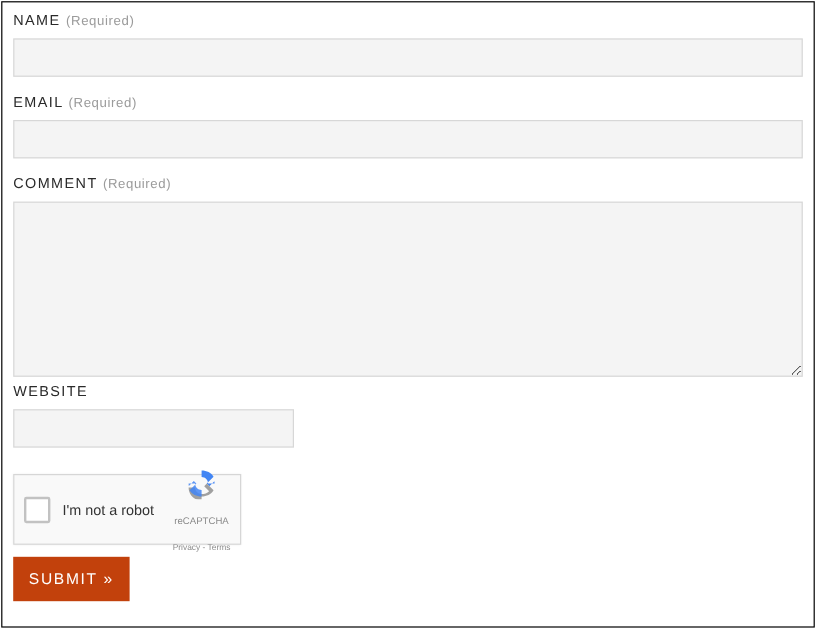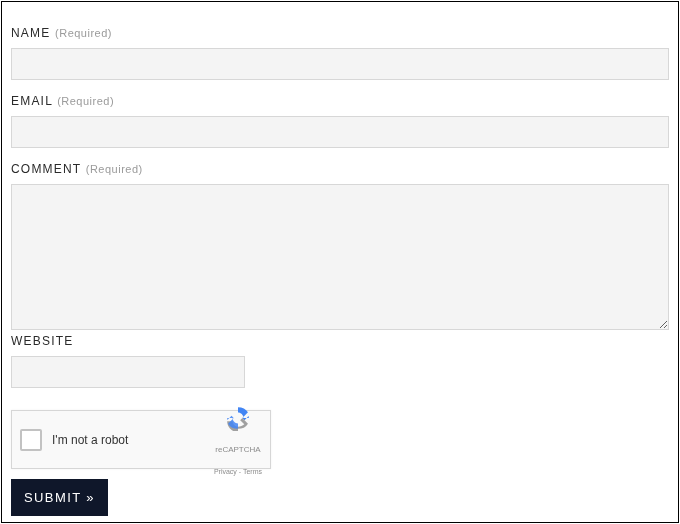--- a/index.html
+++ b/index.html
@@ -8,21 +8,21 @@
     background: #fff;
     width: 680px;
     height: 524px;
     overflow: hidden;
   }
   .frame {
     border: 1px solid #000;
     width: 678px;
     height: 522px;
     margin: 1px;
-    padding: 24px 9px;
+    padding: 8px 9px;
     position: relative;
   }
   .field-group { margin-bottom: 14px; }
   .label-row {
     font-size: 12px;
     letter-spacing: 1.2px;
     color: #2a2a2a;
     margin-bottom: 8px;
     text-transform: uppercase;
     font-weight: 400;
@@ -46,21 +46,21 @@
     width: 100%;
     height: 146px;
     background: #f4f4f4;
     border: 1px solid #d7d7d7;
     padding: 6px 8px;
     font-size: 13px;
     resize: both;
     font-family: inherit;
   }
   .captcha {
-    width: 260px;
+    width: 190px;
     height: 59px;
     border: 1px solid #d6d6d6;
     background: #f9f9f9;
     display: flex;
     align-items: center;
     padding: 0 8px;
     margin-top: 22px;
     box-shadow: 0 0 2px rgba(0,0,0,0.06);
   }
   .captcha .box {
@@ -80,21 +80,21 @@
   .captcha .brand {
     display: flex;
     flex-direction: column;
     align-items: center;
     gap: 14px;
   }
   .captcha .brand svg { width: 26px; height: 26px; }
   .captcha .brand .t1 { font-size: 8px; color: #8b8b8b; }
   .captcha .brand .t2 { font-size: 7px; color: #8b8b8b; }
   .submit {
-    background: #0f172a;
+    background: #c2410c;
     color: #fff;
     border: none;
     font-size: 13px;
     letter-spacing: 1.4px;
     padding: 11px 13px;
     margin-top: 10px;
     cursor: pointer;
     font-weight: 500;
   }
 </style>

